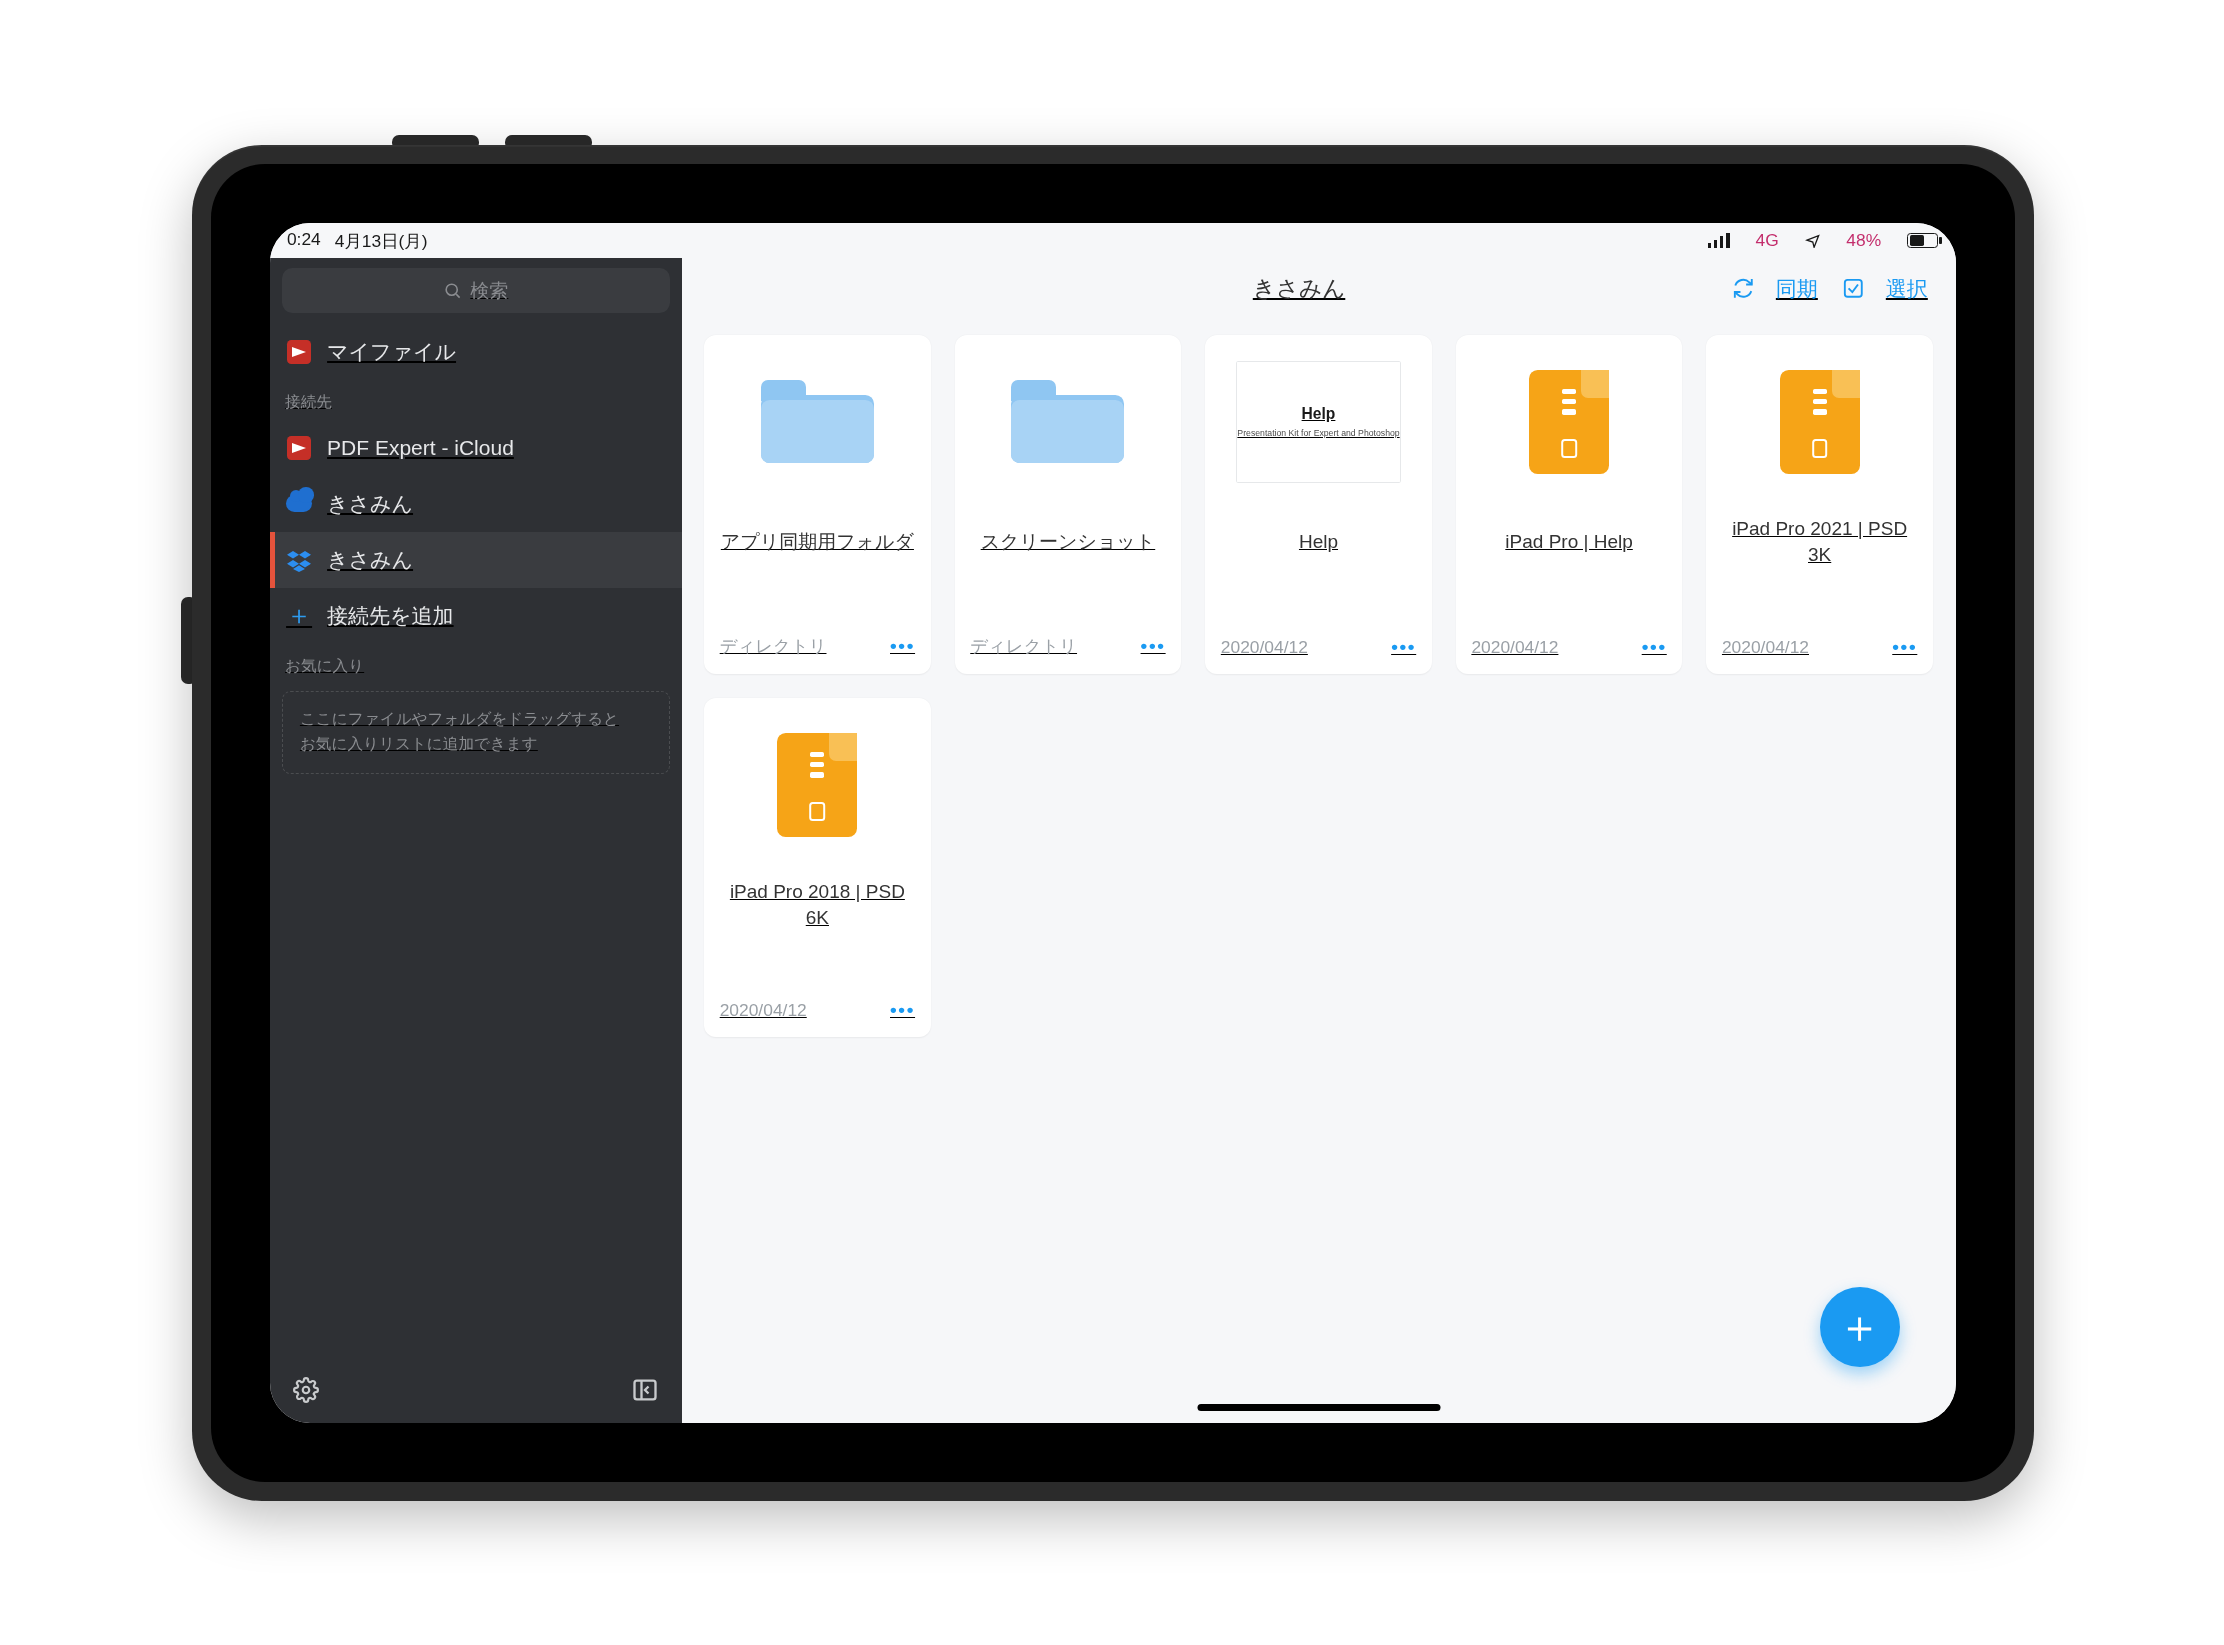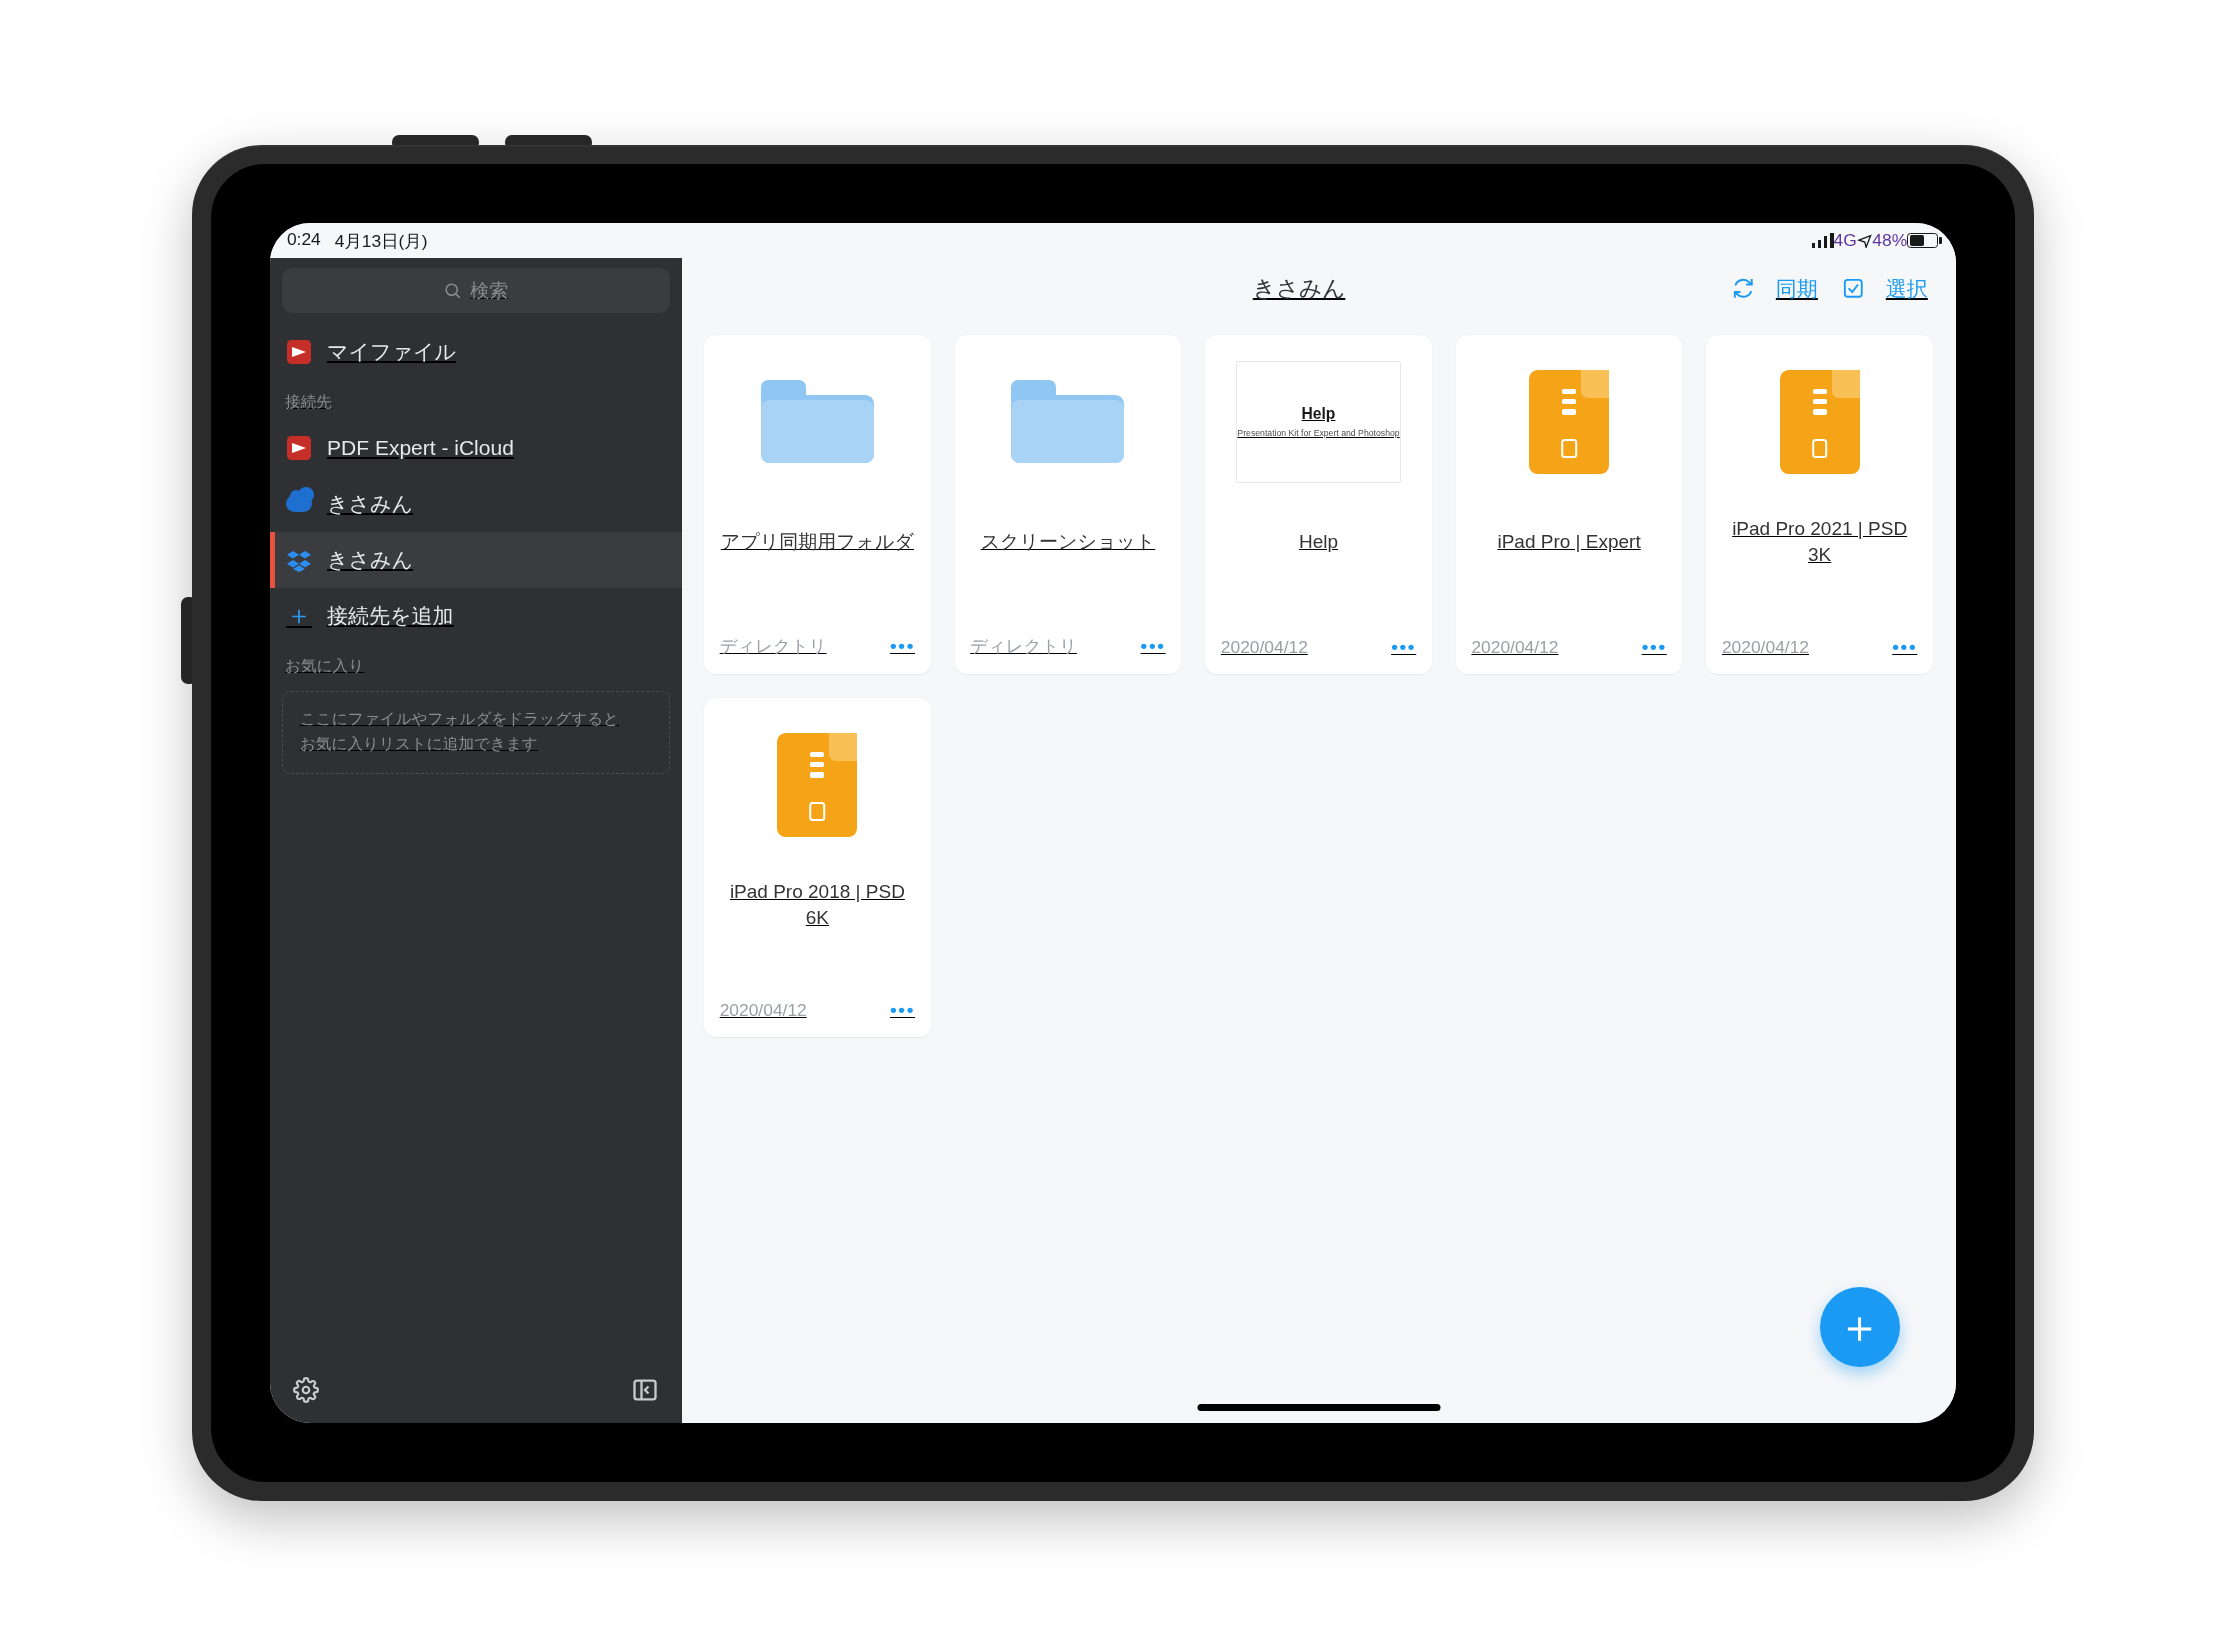--- a/index.html
+++ b/index.html
@@ -44,21 +44,21 @@
   .statusbar {
     height: 35px; width:100%;
     display:flex; align-items:center;
     padding: 0 17.4px;
     font-size: 17.4px;
     color:#000;
     background:#f6f7f9;
     position: relative;
   }
   .statusbar .left { position:absolute; left:17.4px; display:flex; gap:14px; color:#000; opacity:0.9;}
-  .statusbar .right { position:absolute; right:17.4px; display:flex; gap:0; align-items:center; color:#4c1d95; opacity:0.9;}
+  .statusbar .right { position:absolute; right:17.4px; display:flex; gap:26px; align-items:center; color:#be185d; opacity:0.9;}
   .sig-bars { display:flex; align-items:flex-end; gap:2.6px; height:15.6px; }
   .sig-bars i { width:3.5px; background:#000; display:block; }
   .sig-bars i:nth-child(1){height:5.2px;} .sig-bars i:nth-child(2){height:8.7px;} .sig-bars i:nth-child(3){height:12px;} .sig-bars i:nth-child(4){height:15.6px;}
   .battery { width:31px; height:15.6px; border:1.7px solid #000; border-radius:3.5px; position:relative; }
   .battery::after { content:""; position:absolute; right:-5.2px; top:3.5px; width:3.5px; height:7px; background:#000; border-radius:0.9px;}
   .battery i { position:absolute; left:1.7px; top:1.7px; bottom:1.7px; width:48%; background:#000; border-radius:1.7px;}
 
   .app { flex:1; display:flex; min-height:0; }
   
   .sidebar {
@@ -317,21 +317,21 @@
                   <div class="thumb">
                     <div class="zip">
                       <div class="track">
                         <i></i>
                         <i></i>
                         <i></i>
                       </div>
                       <div class="pull"></div>
                     </div>
                   </div>
-                  <div class="name">iPad Pro | Expert</div>
+                  <div class="name">iPad Pro | Help</div>
                   <div class="meta">
                     <span>2020/04/12</span>
                     <span class="more">•••</span>
                   </div>
                 </div>
                 <div class="card">
                   <div class="thumb">
                     <div class="zip">
                       <div class="track">
                         <i></i>

